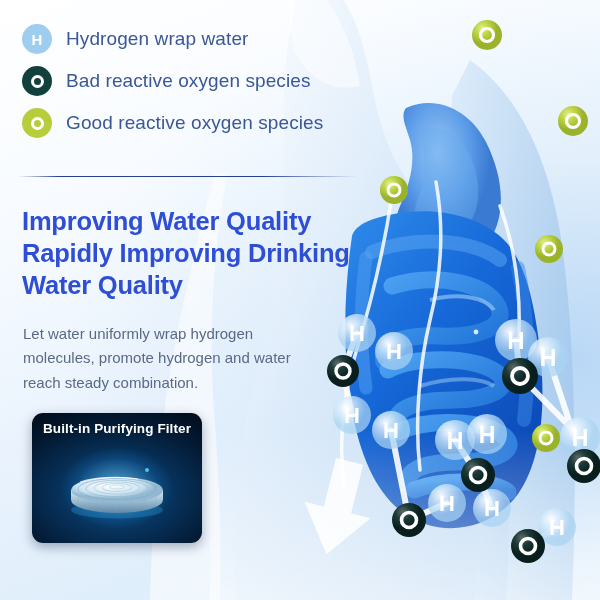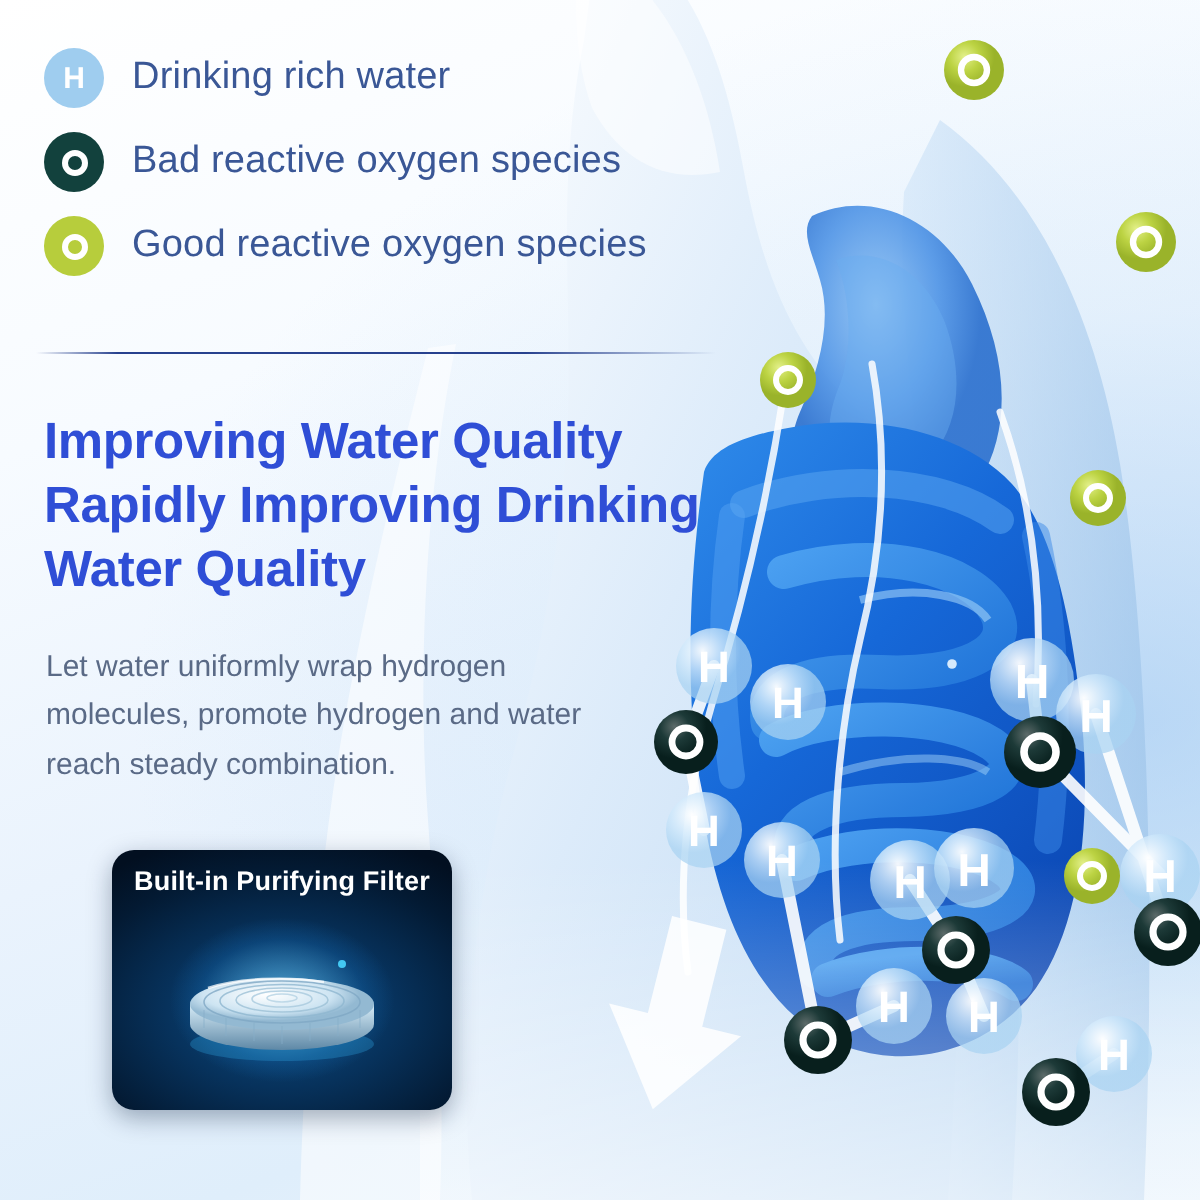--- a/index.html
+++ b/index.html
@@ -31,24 +31,24 @@
   #divider{position:absolute;left:18px;top:176px;width:340px;height:1px;
      background:linear-gradient(to right,rgba(40,70,150,0),#27418e 12%,#27418e 72%,rgba(40,70,150,0));}
 
   
   #headline{position:absolute;left:22px;top:205px;width:340px;
      font-size:25.5px;font-weight:700;line-height:1.26;color:#2f4ed6;letter-spacing:-.2px;}
   #bodytext{position:absolute;left:23px;top:322px;width:300px;
      font-size:15px;line-height:1.62;color:#5a6a86;}
 
   
-  #card{position:absolute;left:32px;top:425px;width:170px;height:130px;
+  #card{position:absolute;left:32px;top:413px;width:170px;height:130px;
      border-radius:11px;overflow:hidden;
      background:radial-gradient(80% 70% at 50% 62%,#0e4f86 0%,#07325c 42%,#031a33 78%,#020f20 100%);
-     box-shadow:0 4px 12px rgba(10,30,60,.35);margin-left:24px;}
+     box-shadow:0 4px 12px rgba(10,30,60,.35);}
   #card-title{position:absolute;left:0;right:0;top:8px;text-align:center;
      font-size:13.5px;font-weight:700;color:#fff;letter-spacing:.1px;}
   .spark{position:absolute;left:50%;top:58%;transform:translate(-50%,-50%);
      width:150px;height:110px;
      background:radial-gradient(closest-side,rgba(120,215,255,.65),rgba(30,140,230,.18) 55%,rgba(0,0,0,0) 75%);}
   #filter-disc{position:absolute;left:50%;top:60%;transform:translate(-50%,-50%);
      width:108px;height:58px;}
 </style>
 </head>
 <body>
@@ -274,21 +274,21 @@
           <circle cx="528" cy="546" r="7.5" fill="none" stroke="#fff" stroke-width="3.6"></circle>
         </g>
     </g>
   </svg>
 
   <div id="legend">
     <div class="leg-row">
       <div class="leg-ic h">
         <span>H</span>
       </div>
-      <div class="leg-tx">Drinking rich water</div>
+      <div class="leg-tx">Hydrogen wrap water</div>
     </div>
     <div class="leg-row">
       <div class="leg-ic bad ring"></div>
       <div class="leg-tx">Bad reactive oxygen species</div>
     </div>
     <div class="leg-row">
       <div class="leg-ic good ring"></div>
       <div class="leg-tx">Good reactive oxygen species</div>
     </div>
   </div>

